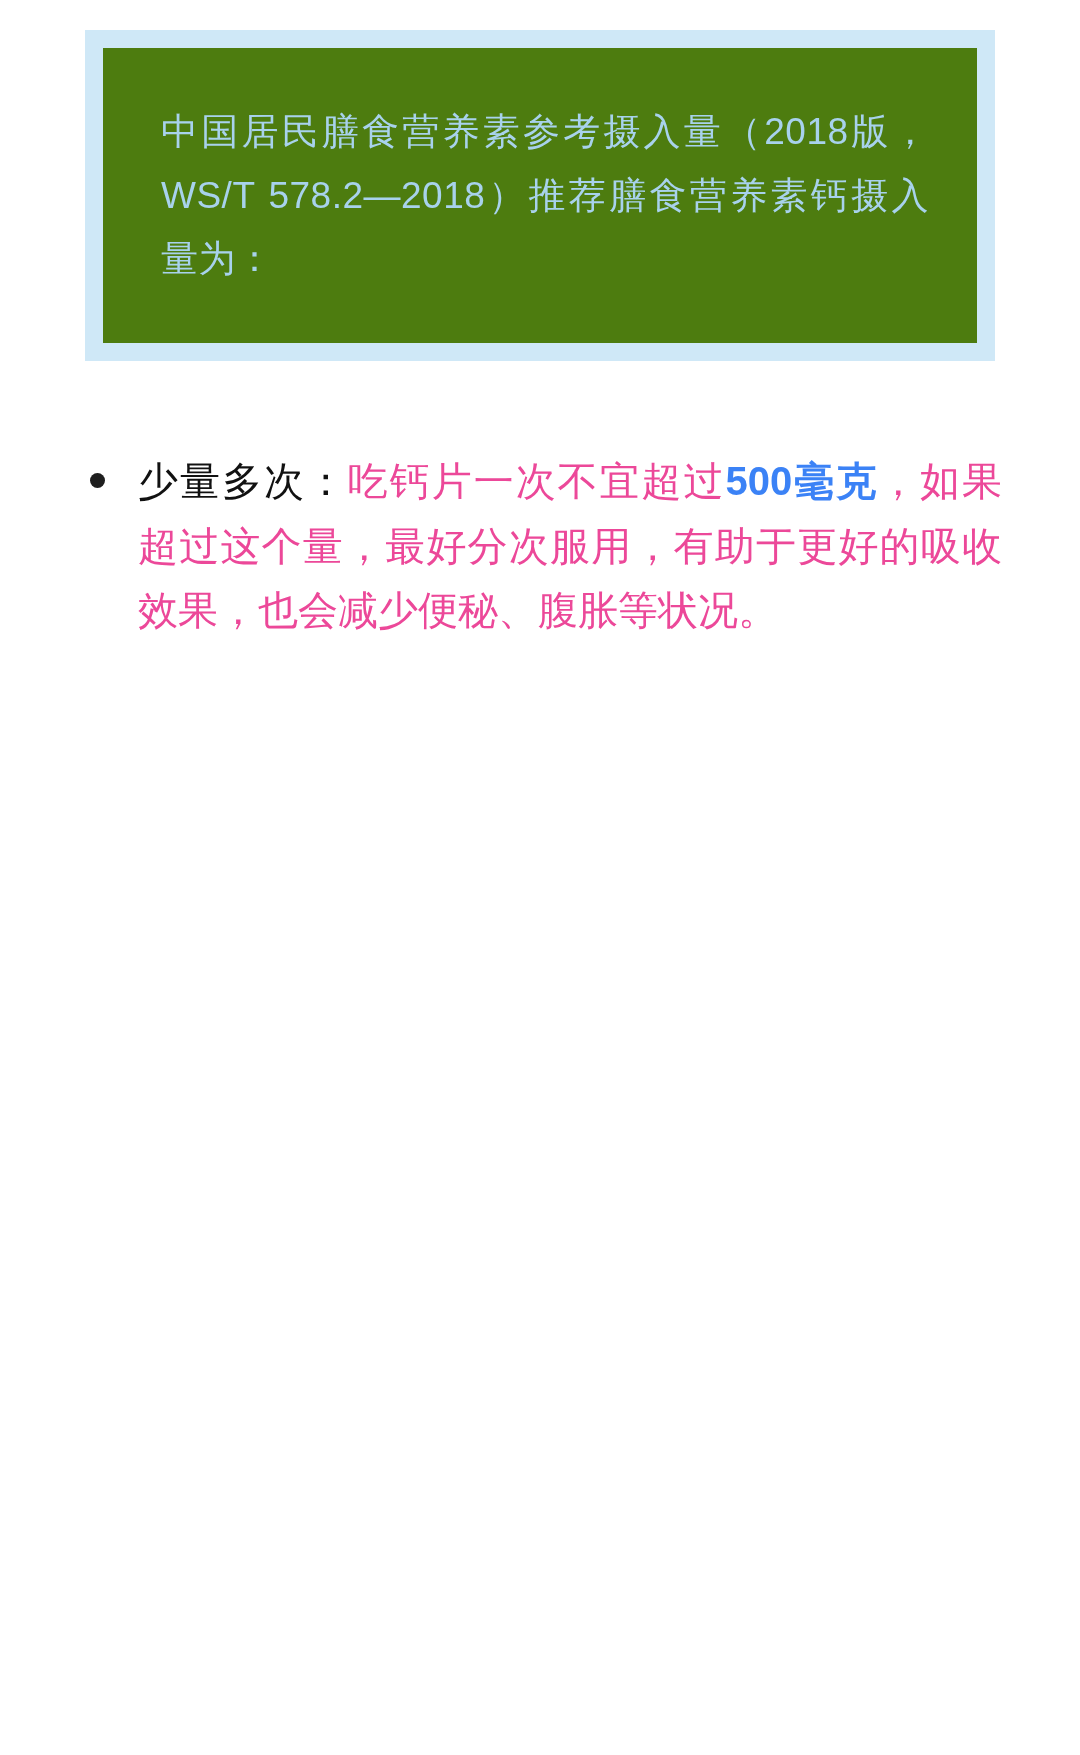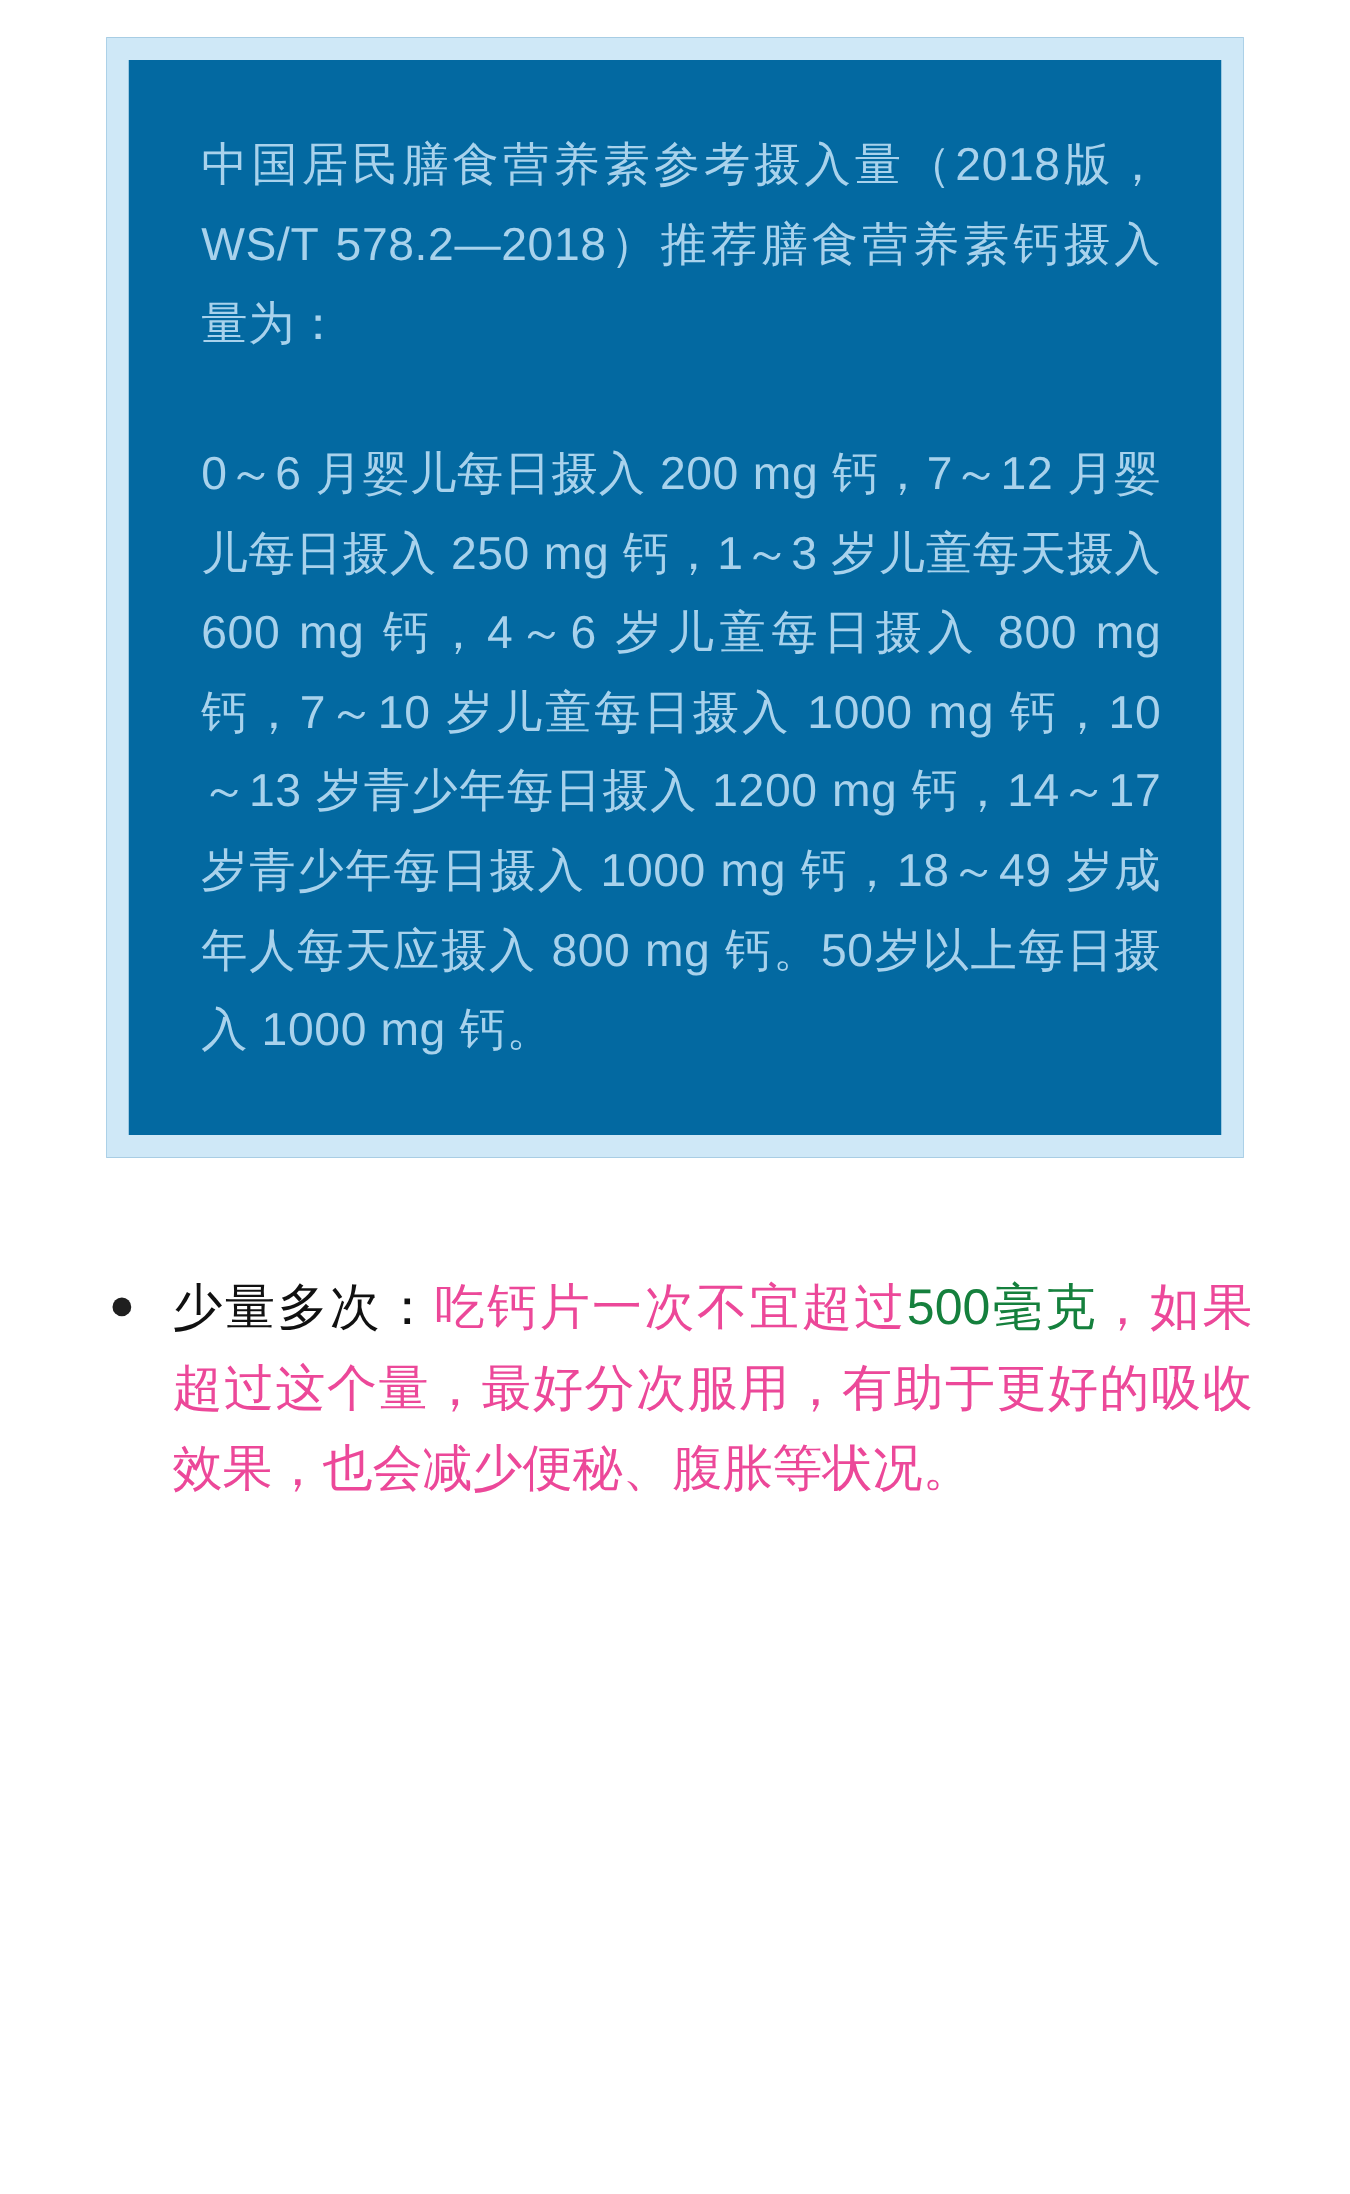--- a/index.html
+++ b/index.html
@@ -20,21 +20,21 @@
     box-sizing: border-box;
     padding: 0;
     background: #ffffff;
     position: relative;
   }
 
   
   .callout {
     margin: 30px 85px 0 85px;
     border: 18px solid #cfe8f7;
-    background: #0369a1;
+    background: #4d7c0f;
     box-sizing: border-box;
     padding: 52px 48px 52px 58px;
   }
 
   .callout p {
     margin: 0;
     color: #a8d2ec;
     font-size: 37px;
     line-height: 1.72;
     text-align: justify;
@@ -71,36 +71,35 @@
     background: #1f1f1f;
     border-radius: 50%;
   }
 
   .bullet-lead {
     font-weight: 400;
     color: #111111;
   }
 
   .hl {
-    color: #15803d;
-    font-weight: 400;
+    color: #3b82f6;
+    font-weight: 700;
   }
 
   .bullet-body {
     color: #ec4899;
   }
 </style>
 </head>
 <body>
 
 <div class="page">
 
   <section class="callout">
     <p>中国居民膳食营养素参考摄入量（2018版，WS/T 578.2—2018）推荐膳食营养素钙摄入量为：</p>
-    <p class="para-gap">0～6 月婴儿每日摄入 200 mg 钙，7～12 月婴儿每日摄入 250 mg 钙，1～3 岁儿童每天摄入 600 mg 钙，4～6 岁儿童每日摄入 800 mg 钙，7～10 岁儿童每日摄入 1000 mg 钙，10～13 岁青少年每日摄入 1200 mg 钙，14～17 岁青少年每日摄入 1000 mg 钙，18～49 岁成年人每天应摄入 800 mg 钙。50岁以上每日摄入 1000 mg 钙。</p>
   </section>
 
   <section class="bullets">
     <div class="bullet-item">
       <span class="bullet-dot"></span>
       <span class="bullet-lead">少量多次：</span><span class="bullet-body">吃钙片一次不宜超过</span><span class="hl">500毫克</span><span class="bullet-body">，如果超过这个量，最好分次服用，有助于更好的吸收效果，也会减少便秘、腹胀等状况。</span>
     </div>
   </section>
 
 </div>

